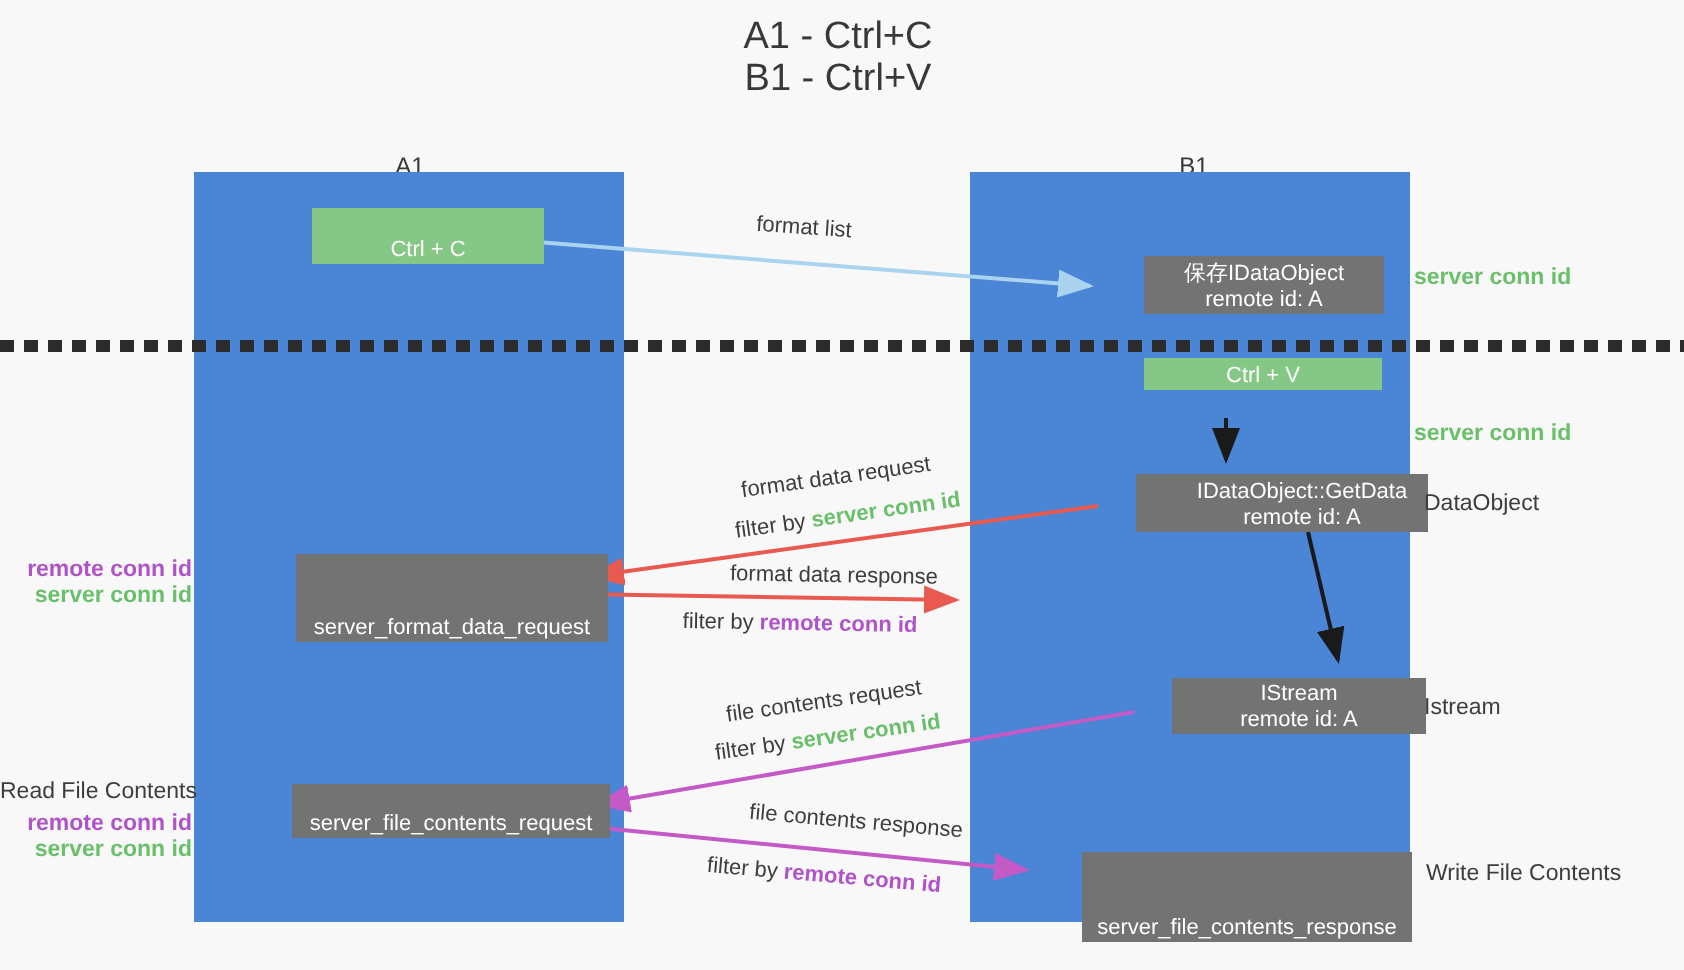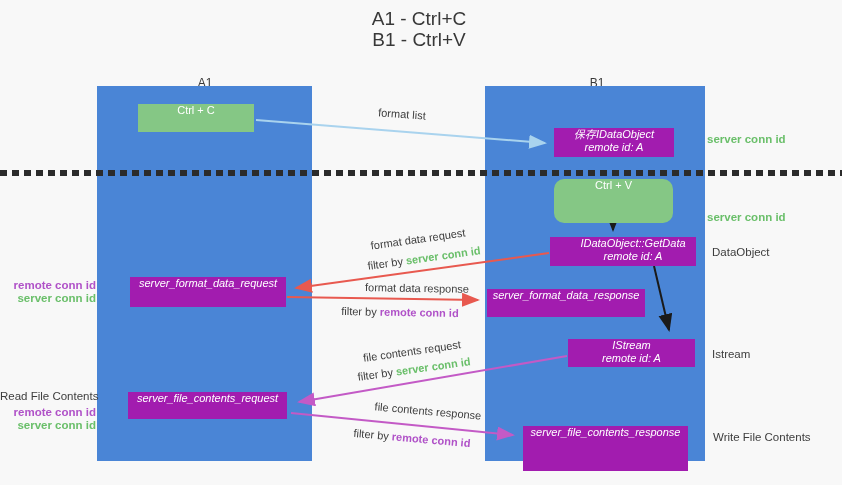--- a/index.html
+++ b/index.html
@@ -28,31 +28,31 @@
   .lane.left{left:97px;width:215px;}
   .lane.right{left:485px;width:220px;}
 
   .dotted-line{
     position:absolute;left:0;top:170px;width:842px;height:6px;
     background:repeating-linear-gradient(90deg,#2b2b2b 0 7px,transparent 7px 12px);
   }
 
   .box{
     position:absolute;display:flex;flex-direction:column;
-    align-items:center;justify-content:flex-start;
-    color:#ffffff;font-size:11px;line-height:13px;text-align:center;white-space:nowrap;
+    align-items:center;justify-content:flex-end;
+    color:#ffffff;font-size:11px;line-height:13px;text-align:center;white-space:nowrap;margin-left:18px;
   }
   .box.green{background:#85c785;}
-  .box.orange{background:#a21caf;font-style:italic;}
+  .box.orange{background:#737373;}
 
   .b-ctrl-c{left:138px;top:104px;width:116px;height:28px;}
   .b-save{left:554px;top:128px;width:120px;height:29px;}
-  .b-ctrl-v{left:554px;top:179px;width:119px;height:44px;border-radius:10px;}
+  .b-ctrl-v{left:554px;top:179px;width:119px;height:16px;}
   .b-getdata{left:550px;top:237px;width:126px;height:29px;padding-left:20px;}
-  .b-fmt-req{left:130px;top:277px;width:156px;height:30px;}
+  .b-fmt-req{left:130px;top:277px;width:156px;height:44px;}
   .b-fmt-res{left:487px;top:289px;width:158px;height:28px;}
   .b-istream{left:568px;top:339px;width:127px;height:28px;}
   .b-file-req{left:128px;top:392px;width:159px;height:27px;}
   .b-file-res{left:523px;top:426px;width:165px;height:45px;}
 
   .alabel{
     position:absolute;font-size:11px;color:#3d3d3d;white-space:nowrap;
   }
   .alabel span{display:inline;}
   .green-text{color:#6abf6a;font-weight:bold;}
@@ -146,23 +146,20 @@
 
   <div class="box orange b-getdata">
     <div>IDataObject::GetData</div>
     <div>remote id: A</div>
   </div>
 
   <div class="box orange b-fmt-req">
     <div>server_format_data_request</div>
   </div>
 
-  <div class="box orange b-fmt-res">
-    <div>server_format_data_response</div>
-  </div>
 
   <div class="box orange b-istream">
     <div>IStream</div>
     <div>remote id: A</div>
   </div>
 
   <div class="box orange b-file-req">
     <div>server_file_contents_request</div>
   </div>
 

